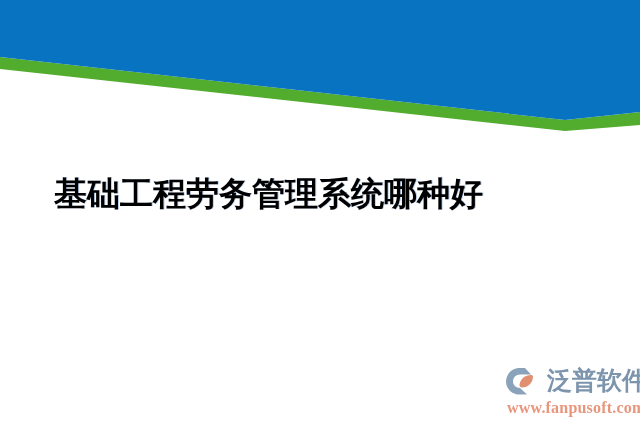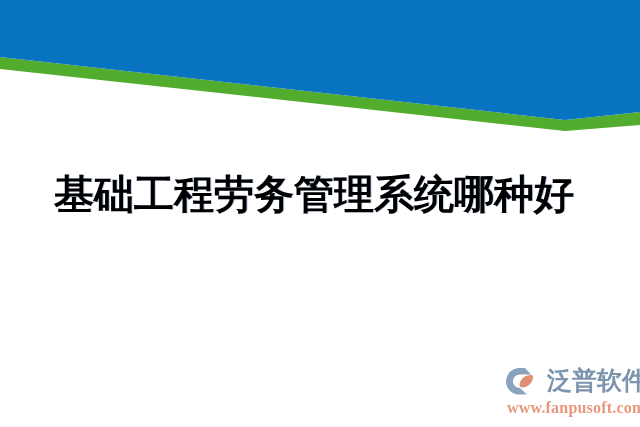--- a/index.html
+++ b/index.html
@@ -111,21 +111,21 @@
 
   <div id="banner">
     <svg id="banner-svg" width="640" height="140" viewBox="0 0 640 140">
       <rect x="0" y="0" width="640" height="140" fill="#ffffff"></rect>
       <polygon id="banner-green" points="0,57 565,120 640,112 640,125 565,131 0,69" fill="#52ac2e"></polygon>
       <polygon id="banner-blue" points="0,0 640,0 640,112 565,120 0,57" fill="#0873c0"></polygon>
     </svg>
   </div>
 
   <div id="title-area">
-    <h1 id="page-title" style="color: rgb(0, 0, 0); font-size: 40px;">基础工程劳务管理系统哪种好</h1>
+    <h1 id="page-title" style="color: rgb(0, 0, 0); font-size: 33px;">基础工程劳务管理系统哪种好</h1>
   </div>
 
   <div id="logo">
     <div id="logo-row">
       <svg id="logo-mark" viewBox="0 0 64 60">
 
         <path d="M30 4 C13 4 2 17 2 31 C2 45 13 57 30 57 L44 57 L30 44
                  C22 44 16 38 16 31 C16 23 22 17 30 17 L52 17 L40 4 Z" fill="#8ba3ba"></path>
 
         <path d="M52 18 C40 18 30 26 29 38 C29 41 31 43 34 43

